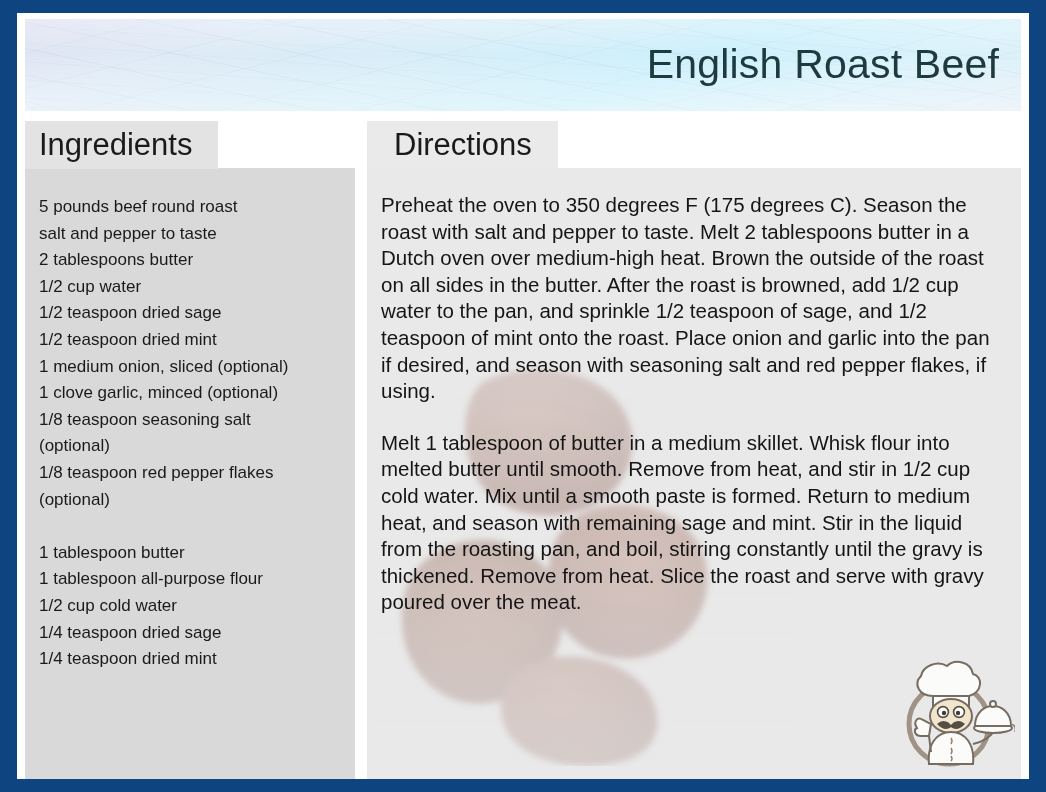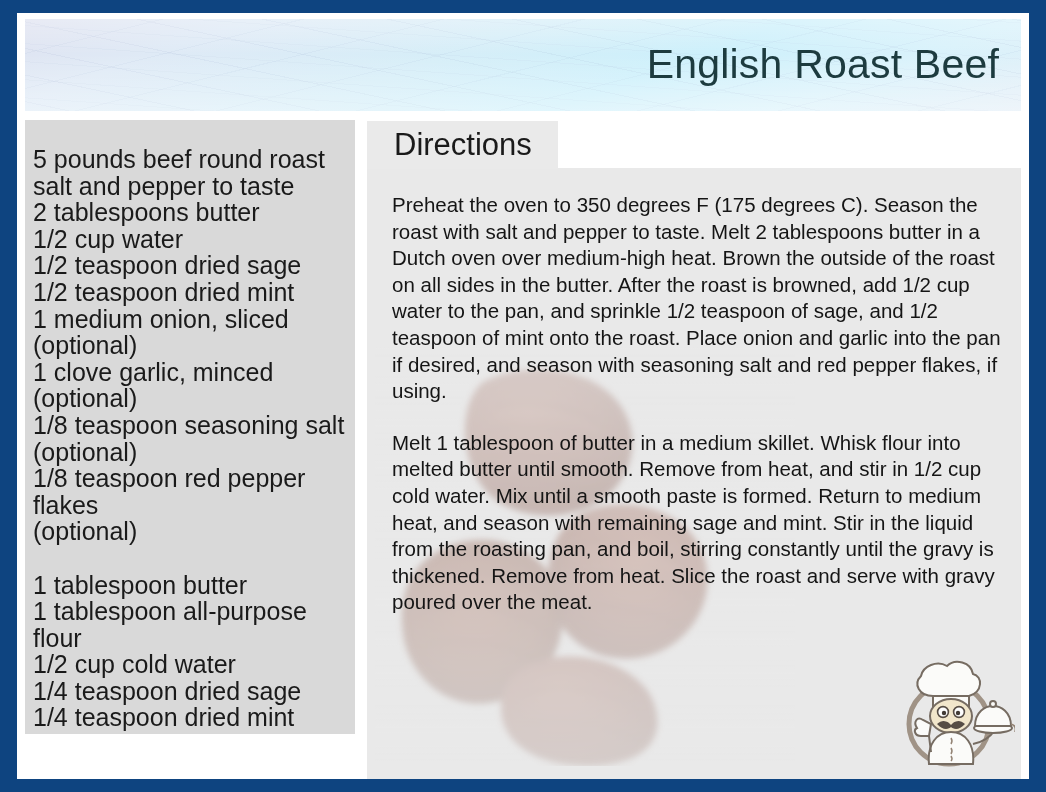--- a/index.html
+++ b/index.html
@@ -120,35 +120,35 @@
     width: 420px;
     height: 420px;
     opacity: .42;
     pointer-events: none;
   }
 
   
   #ingredients-list {
     position: relative;
     z-index: 2;
-    padding: 26px 10px 0 8px;
-    font-size: 25px;
+    padding: 26px 10px 0 14px;
+    font-size: 17px;
     line-height: 26.6px;
     color: #1a1a1a;
     white-space: pre-wrap;
   }
   #directions-paragraphs {
     position: relative;
     z-index: 2;
     padding: 24px 16px 0 14px;
     font-size: 20.5px;
     line-height: 26.6px;
     color: #151515;
   }
-  #directions-paragraphs p { margin-bottom: 25px; margin-left: 11px; }
+  #directions-paragraphs p { margin-bottom: 25px; }
   #directions-paragraphs p:last-child { margin-bottom: 0; }
 
   
   #chef-logo {
     position: absolute;
     right: 6px;
     bottom: 10px;
     width: 126px;
     height: 120px;
     z-index: 4;
@@ -164,20 +164,21 @@
 
   <div id="page">
 
     <div id="header-banner">
       <div id="banner-weave"></div>
       <div id="banner-sheen"></div>
       <div id="recipe-title">English Roast Beef</div>
     </div>
 
     <div id="ingredients-column">
+      <div class="section-heading-tab">Ingredients</div>
       <div class="section-body" id="ingredients-body">
         <div id="ingredients-list">5 pounds beef round roast
 salt and pepper to taste
 2 tablespoons butter
 1/2 cup water
 1/2 teaspoon dried sage
 1/2 teaspoon dried mint
 1 medium onion, sliced (optional)
 1 clove garlic, minced (optional)
 1/8 teaspoon seasoning salt

